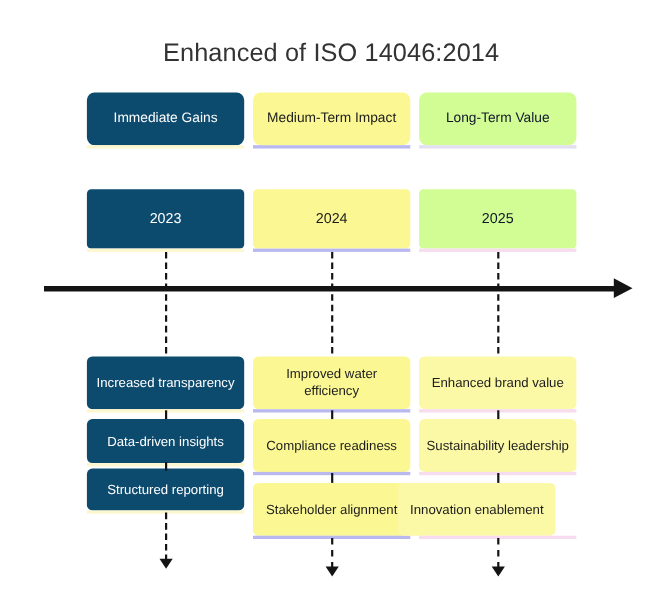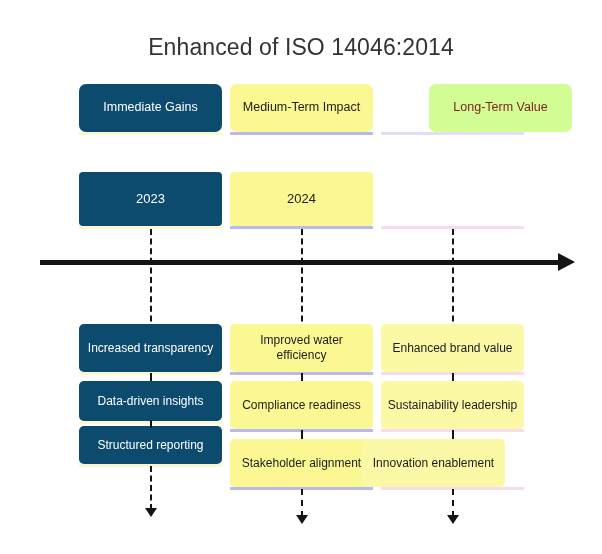--- a/index.html
+++ b/index.html
@@ -60,21 +60,21 @@
     font-size: 13px;
   }
   .benefit-box {
     border-radius: 5px;
     font-size: 12px;
   }
 
   
   .c-purple  { background: #0c4a6e; color: #ffffff; }
   .c-yellow  { background: #fbf894; color: #1c1c1c; }
-  .c-green   { background: #d2fd95; color: #7f1d1d; margin-left: 48px; }
+  .c-green   { background: #d2fd95; color: #0f172a; }
   .c-yellow2 { background: #fbf8a6; color: #1c1c1c; }
 
   
   .strip {
     position: absolute;
     height: 3px;
   }
   .s-lav   { background: #b9b9f0; }
   .s-pale  { background: #fdf7cf; }
   .s-pink  { background: #f6dcee; }
@@ -140,20 +140,23 @@
   <div class="box year-box c-purple" style="left:79px; top:172px; width:143px;">
     <span>2023</span>
   </div>
   <div class="strip s-pale" style="left:79px; top:226px; width:143px;"></div>
 
   <div class="box year-box c-yellow" style="left:230px; top:172px; width:143px;">
     <span>2024</span>
   </div>
   <div class="strip s-lav" style="left:230px; top:226px; width:143px;"></div>
 
+  <div class="box year-box c-green" style="left:381px; top:172px; width:143px;">
+    <span>2025</span>
+  </div>
   <div class="strip s-pink" style="left:381px; top:226px; width:143px;"></div>
 
   <div class="dash" style="left:150px; top:229px; height:102px;"></div>
   <div class="dash" style="left:301px; top:229px; height:102px;"></div>
   <div class="dash" style="left:452px; top:229px; height:102px;"></div>
 
   <div class="axis-line"></div>
   <div class="axis-head"></div>
 
   <div class="box benefit-box c-purple" style="left:79px; top:324px; width:143px; height:48px;">

